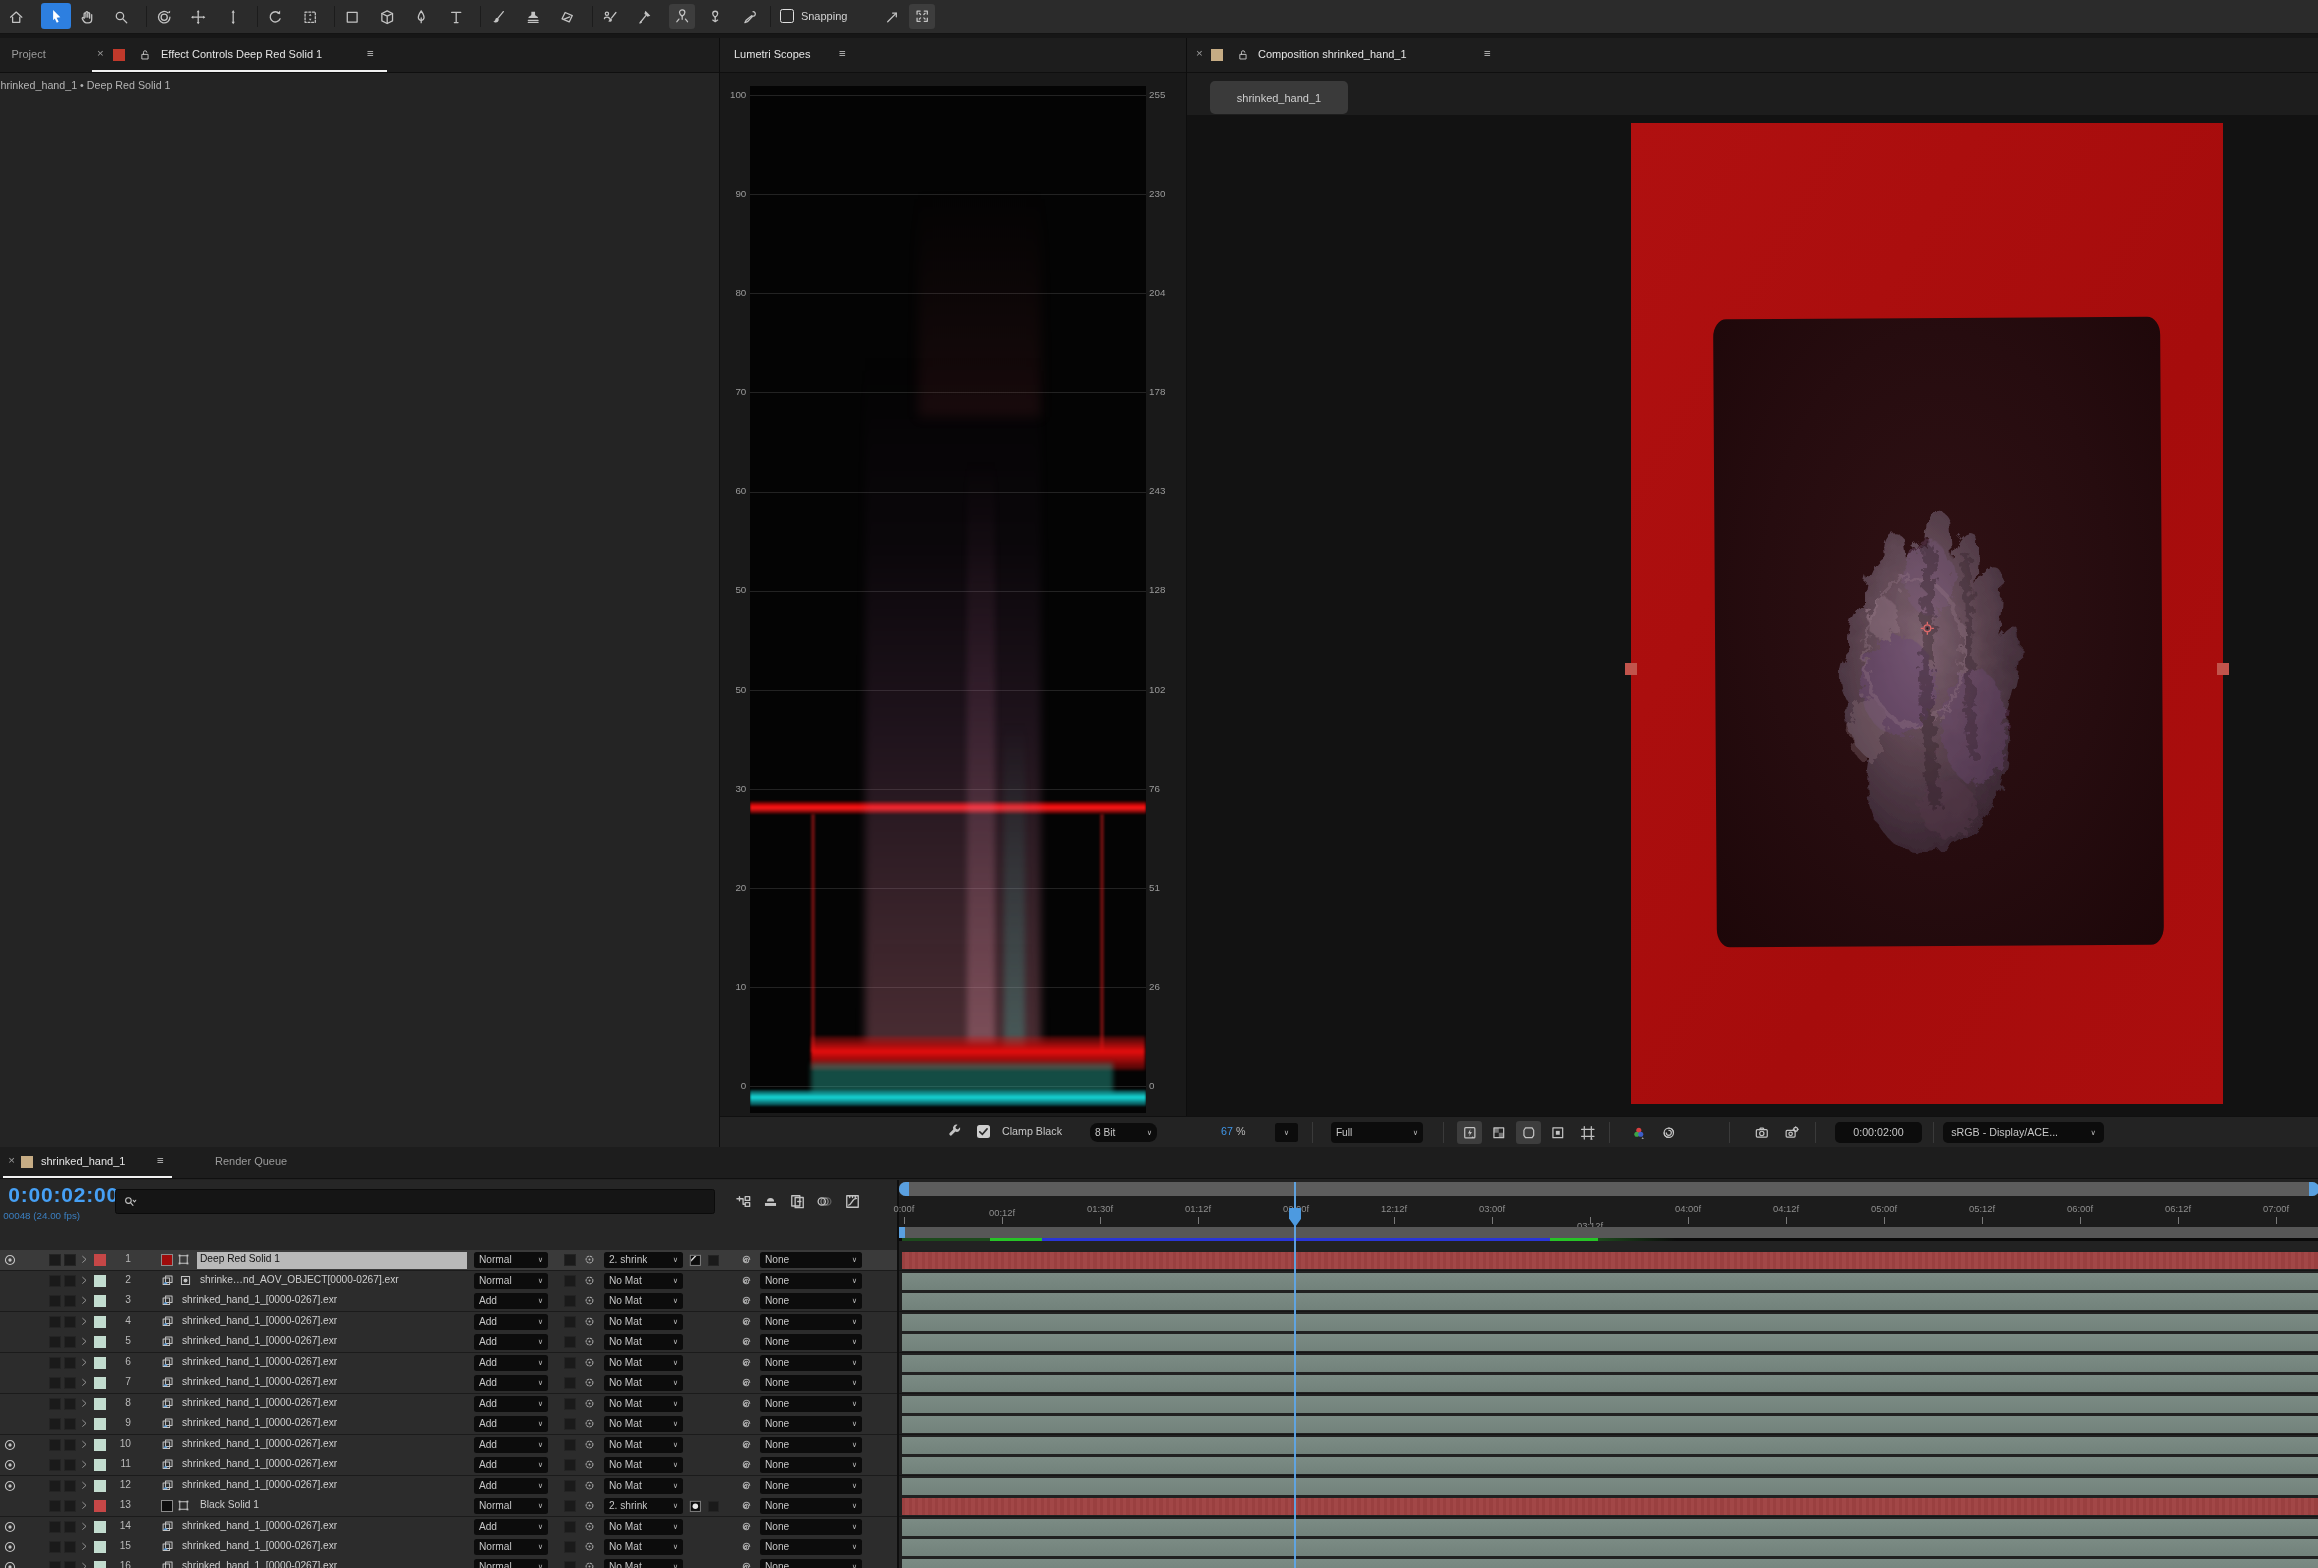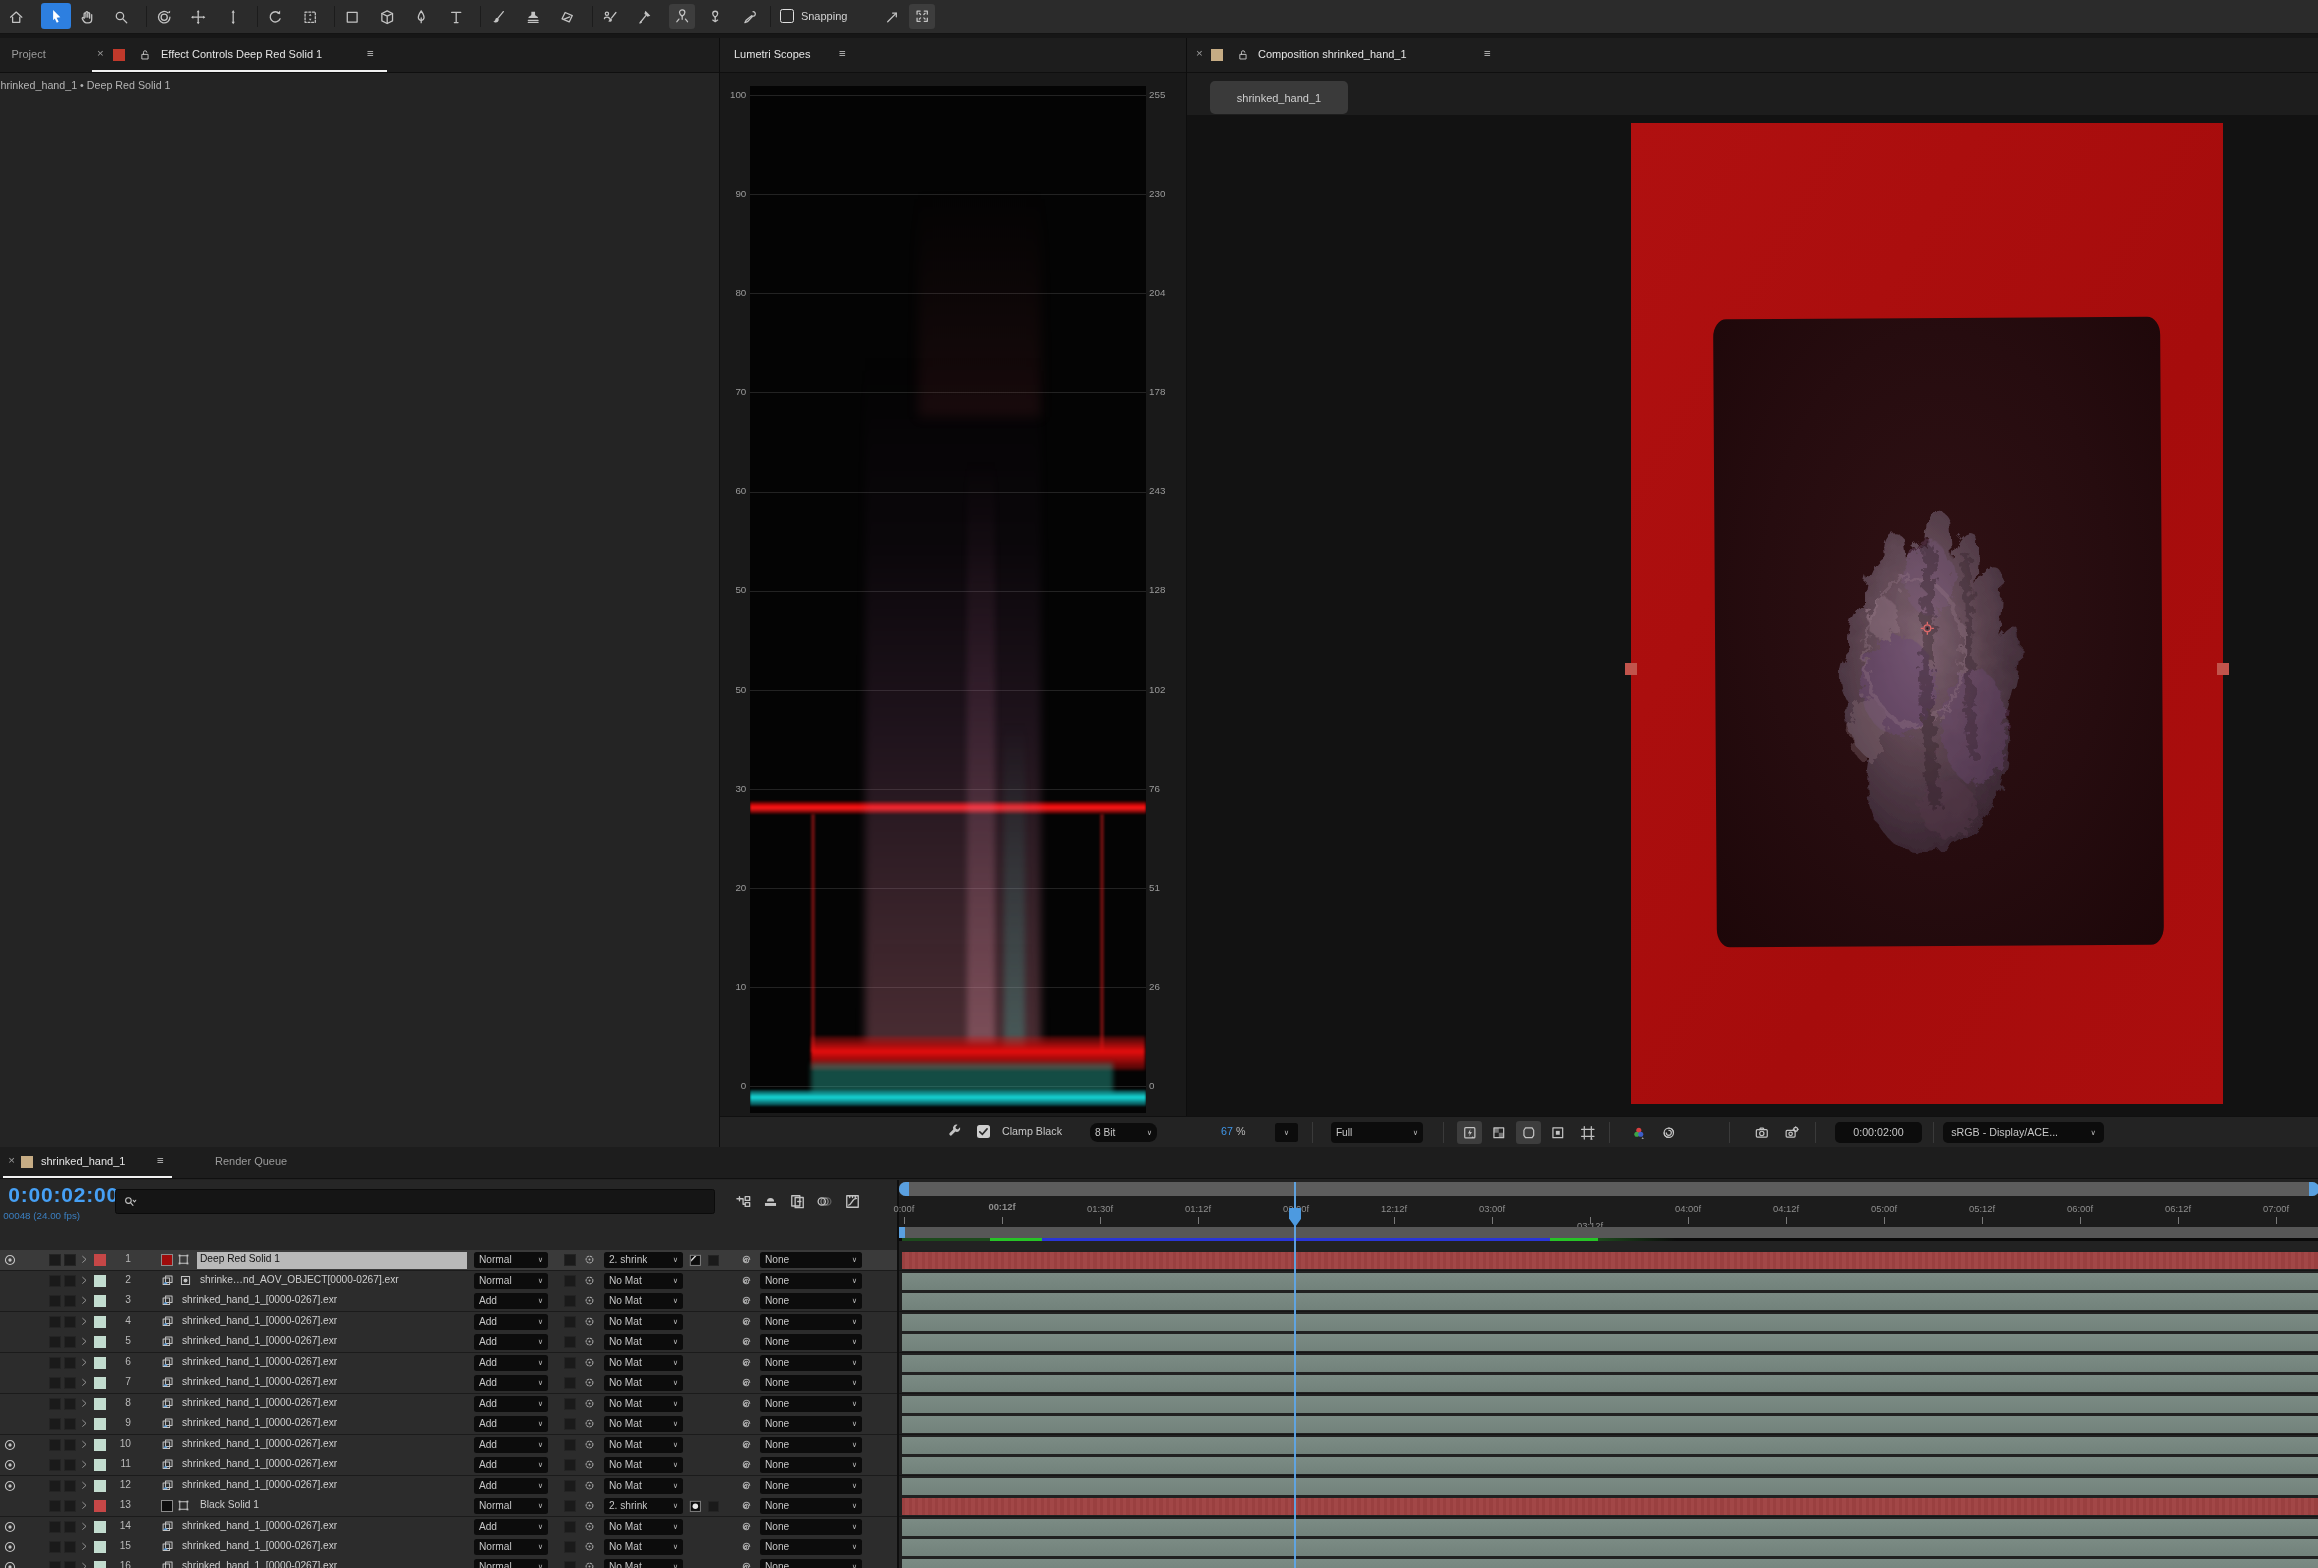--- a/index.html
+++ b/index.html
@@ -538,21 +538,21 @@
     </div>
 
     <div class="abs" style="left:897px;top:33px;width:1.6px;height:389px;background:#0e0e0e;"></div>
     <div class="abs" style="left:899px;top:35px;width:1420px;height:14px;background:#5d5d5d;border-radius:6.6px;">
       <div class="abs" style="left:0;top:0;width:9.8px;height:14px;background:#5aa0e0;border-radius:6.6px 0 0 6.6px;"></div>
       <div class="abs" style="right:0;top:0;width:9.8px;height:14px;background:#5aa0e0;border-radius:0 6.6px 6.6px 0;"></div>
     </div>
     <div class="abs" id="ruler" style="left:899px;top:49px;width:1420px;height:31px;background:#1c1c1c;border-bottom:0.8px solid #000;">
         <span class="rulerlab" style="left: 4.9px; top: 6.6px;">0:00f</span>
         <div style="position: absolute; left: 4.9px; top: 21px; width: 0.8px; height: 7.4px; background: rgb(122, 122, 122);"></div>
-        <span class="rulerlab" style="left: 103px; top: 5px; font-weight: bold;">00:12f</span>
+        <span class="rulerlab" style="left: 103px; top: 11px;">00:12f</span>
         <div style="position: absolute; left: 103px; top: 21px; width: 0.8px; height: 7.4px; background: rgb(122, 122, 122);"></div>
         <span class="rulerlab" style="left: 201px; top: 6.6px;">01:30f</span>
         <div style="position: absolute; left: 201px; top: 21px; width: 0.8px; height: 7.4px; background: rgb(122, 122, 122);"></div>
         <span class="rulerlab" style="left: 299px; top: 6.6px;">01:12f</span>
         <div style="position: absolute; left: 299px; top: 21px; width: 0.8px; height: 7.4px; background: rgb(122, 122, 122);"></div>
         <span class="rulerlab" style="left: 397px; top: 6.6px;">02:00f</span>
         <div style="position: absolute; left: 397px; top: 21px; width: 0.8px; height: 7.4px; background: rgb(122, 122, 122);"></div>
         <span class="rulerlab" style="left: 495px; top: 6.6px;">12:12f</span>
         <div style="position: absolute; left: 495px; top: 21px; width: 0.8px; height: 7.4px; background: rgb(122, 122, 122);"></div>
         <span class="rulerlab" style="left: 593px; top: 6.6px;">03:00f</span>

